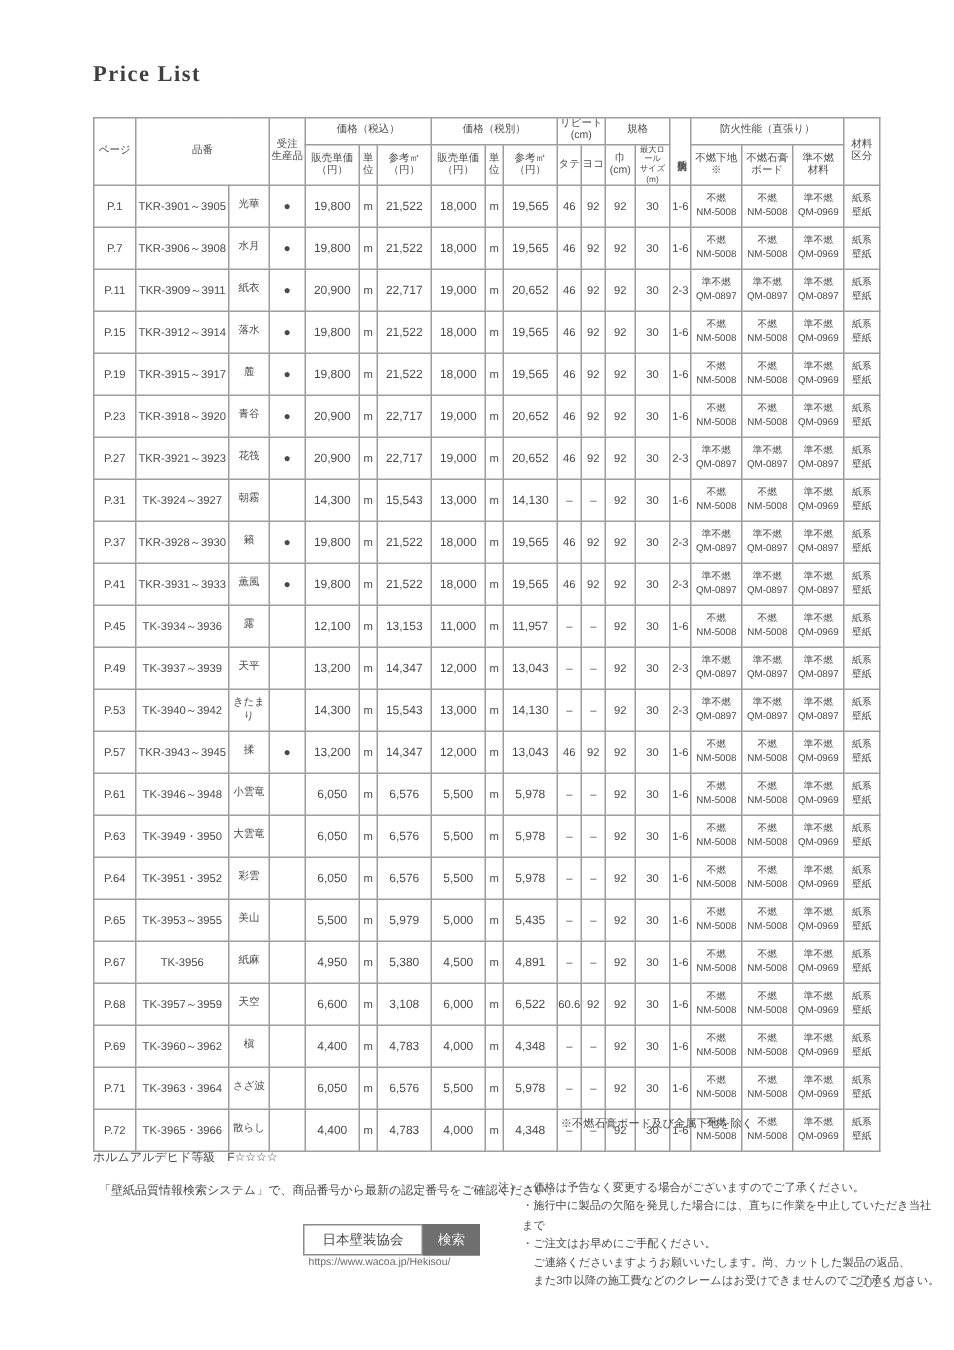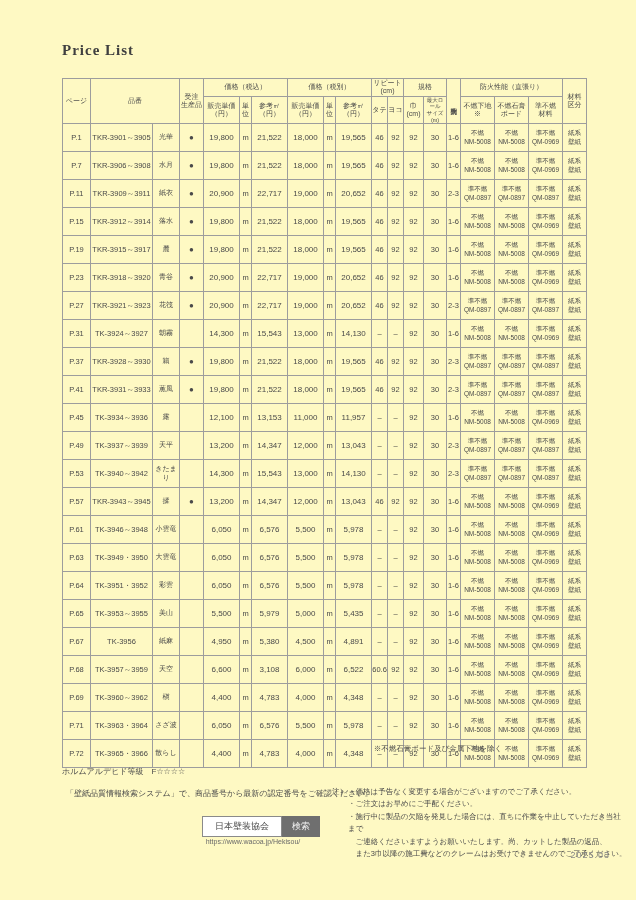--- a/index.html
+++ b/index.html
@@ -1,16 +1,16 @@
 <!DOCTYPE html>
 <html><head>
 <meta charset="utf-8">
 <style>
   html,body{margin:0;padding:0;background:#e8e8e8}
-  .page{position:relative;width:636px;height:900px;background:#fef9c3;margin:0 auto;
+  .page{position:relative;width:636px;height:900px;background:#ffffff;margin:0 auto;
         font-family:"Liberation Sans",sans-serif;color:#4a4a4a;overflow:hidden}
   .title{position:absolute;left:62px;top:42px;font-family:"Liberation Serif",serif;
          font-size:15px;letter-spacing:1px;color:#3f3f3f;font-weight:600}
   table.price{position:absolute;left:62px;top:78px;width:514px;border-collapse:collapse;
         table-layout:fixed;border:1.5px solid #8a8a8a}
   table.price th,table.price td{border:1px solid #9d9d9d;font-weight:normal;text-align:center;
         vertical-align:middle;padding:0;overflow:hidden;white-space:pre-line}
   thead th{font-size:7px;line-height:1.2;color:#4a4a4a}
   thead tr.r1 th{height:13px}
   thead tr.r2 th{height:26px}
@@ -700,22 +700,22 @@
   <div class="search">
     <span class="lbl">日本壁装協会</span>
     <span class="btn">検索</span>
   </div>
   <div class="url">https://www.wacoa.jp/Hekisou/</div>
 
   <div class="usage">
     <span class="marker">注）</span>
     <div class="lines">
         <div>・価格は予告なく変更する場合がございますのでご了承ください。</div>
+        <div>・施行中に製品の欠陥を発見した場合には、直ちに作業を中止していただき当社まで</div>
         <div>・ご注文はお早めにご手配ください。</div>
-        <div>・施行中に製品の欠陥を発見した場合には、直ちに作業を中止していただき当社まで</div>
         <div>　ご連絡くださいますようお願いいたします。尚、カットした製品の返品、</div>
         <div>　また3巾以降の施工費などのクレームはお受けできませんのでご了承ください。</div>
       </div>
   </div>
 
   <div class="date">2025.03</div>
 
 </div>
 
 </body></html>

